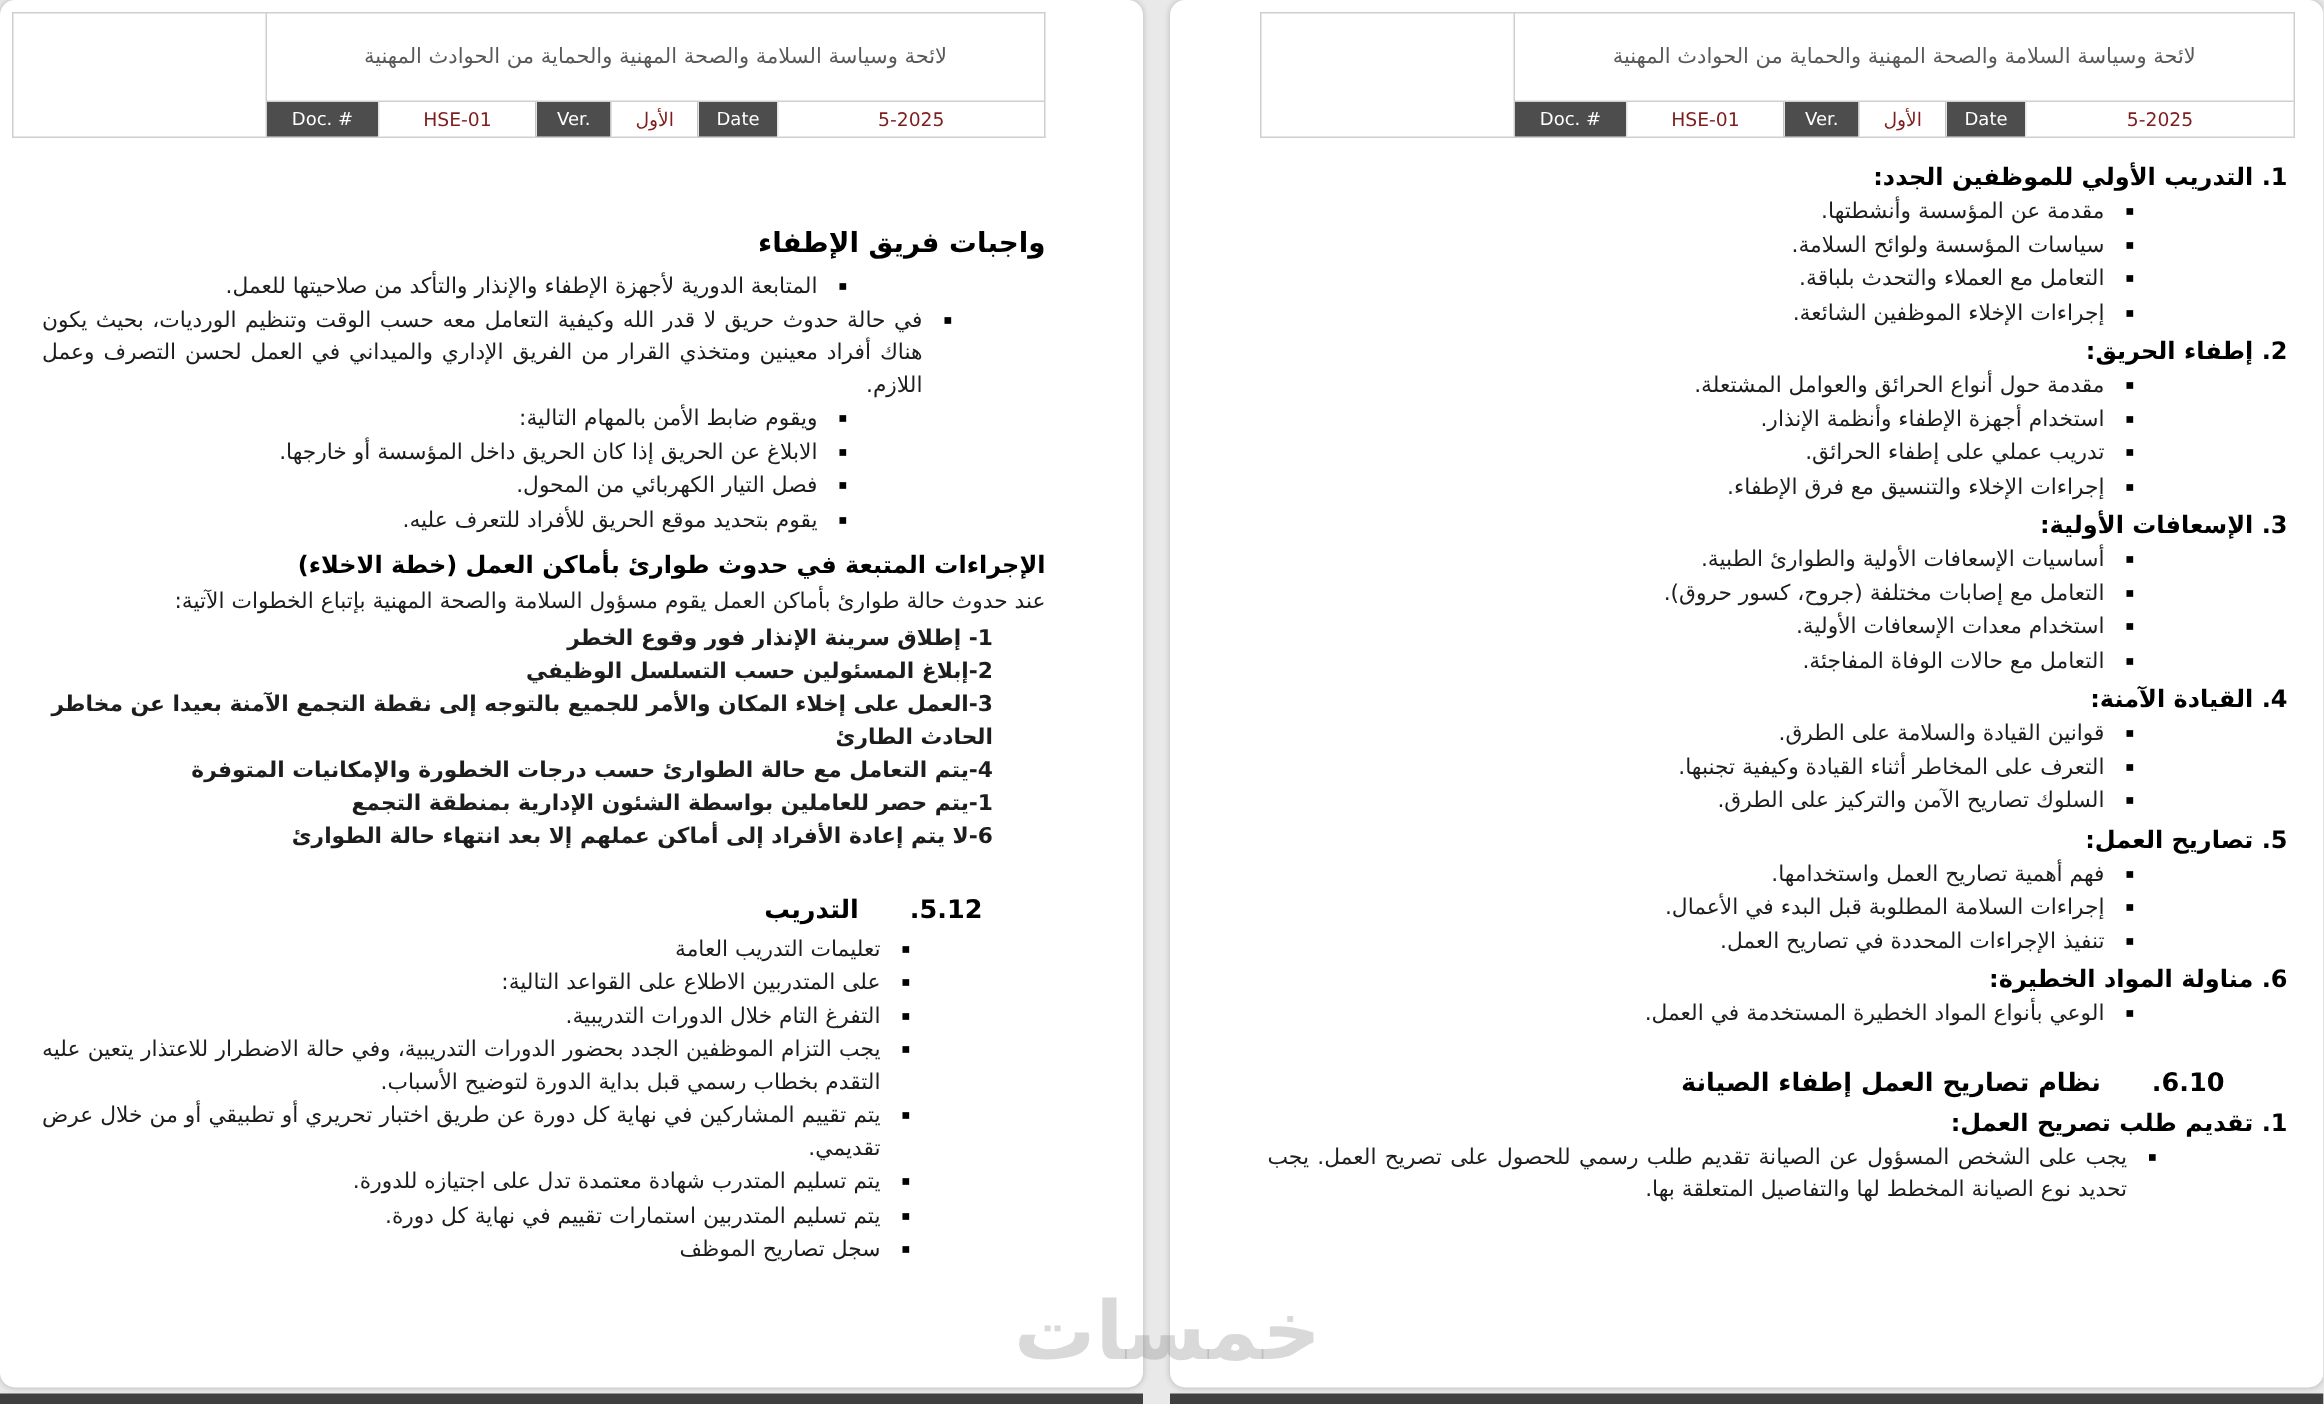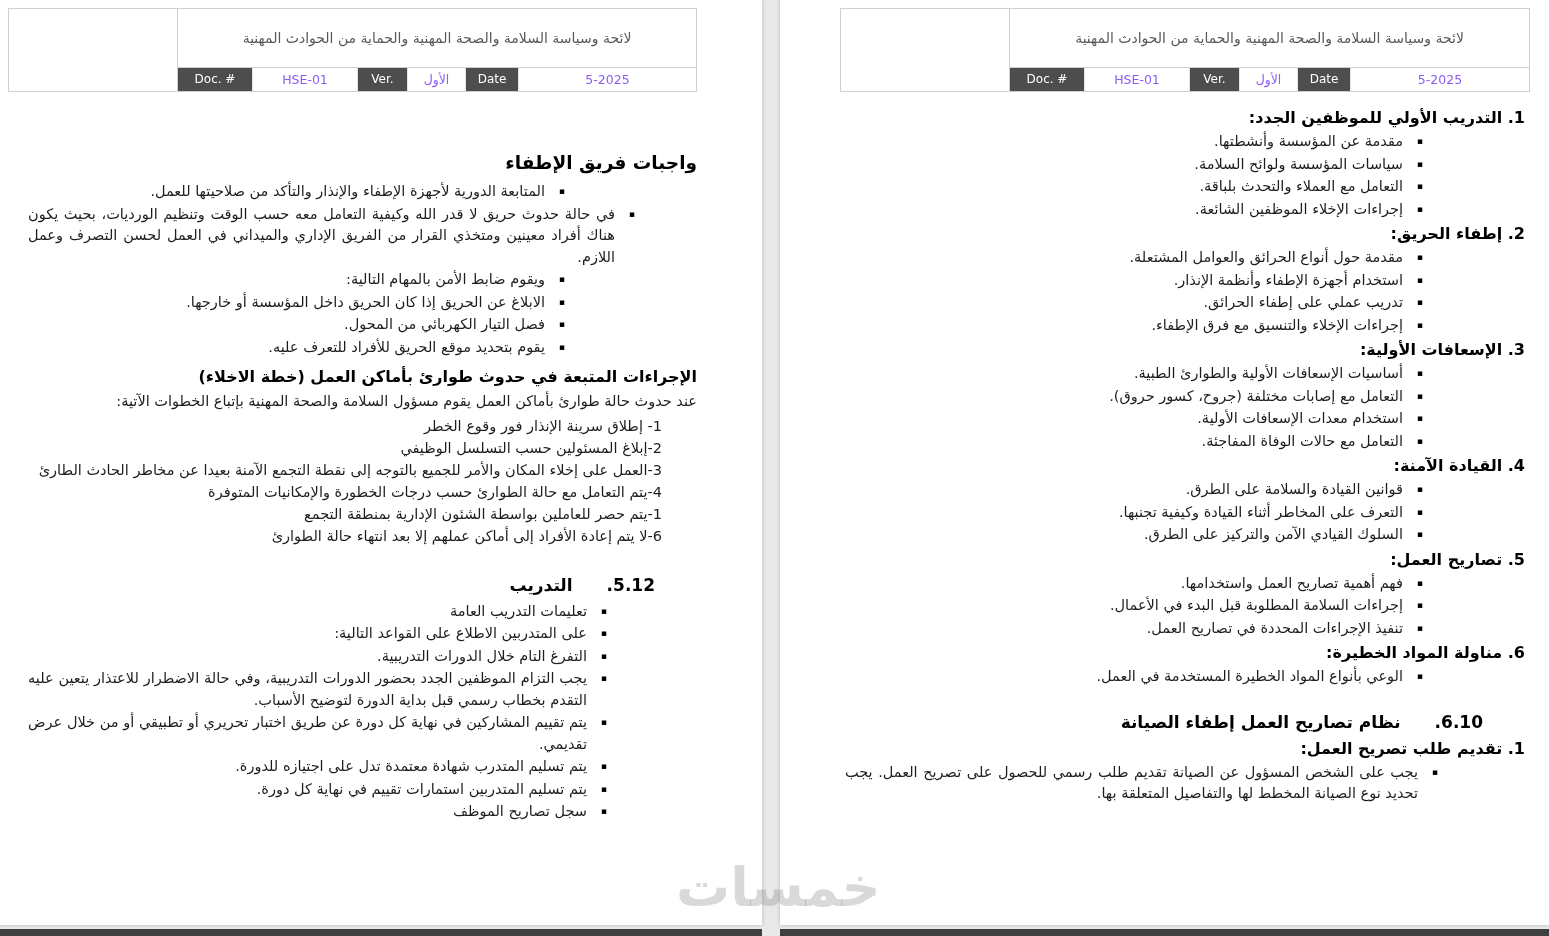--- a/index.html
+++ b/index.html
@@ -5,20 +5,21 @@
   * { margin:0; padding:0; box-sizing:border-box; }
   html,body { width:1549px; height:936px; overflow:hidden; }
   body {
     background:#e9e9e9;
     font-family:"DejaVu Sans", sans-serif;
     position:relative;
   }
   .page {
     position:absolute; top:0; height:925px; background:#fff;
     box-shadow:0 0 4px rgba(0,0,0,0.22);
+    border-radius:10px;
   }
   .page-left  { left:0;   width:762px; }
   .page-right { left:780px; width:769px; }
 
   
   .doc-header { position:absolute; top:8px; display:flex; }
   .page-left  .doc-header { left:8px;  width:689px; }
   .page-right .doc-header { left:60px; width:690px; }
   .logo-cell {
     width:170px; border:1px solid #cfcfcf; background:#fff; flex:none;
@@ -33,21 +34,21 @@
     border-bottom:1px solid #cfcfcf; padding:0 10px;
     direction:rtl;
   }
   .header-info { display:flex; direction:ltr; height:23px; }
   .header-info .cell {
     height:23px; line-height:23px; text-align:center; flex:none;
     border-left:1px solid #e3e3e3;
   }
   .header-info .cell:first-child { border-left:none; }
   .header-info .label { background:#4d4d4d; color:#fff; font-size:12px; }
-  .header-info .value { color:#8b5cf6; font-size:12.5px; }
+  .header-info .value { color:#7f1d1d; font-size:12.5px; }
   .w-doc-l { width:74px; }  .w-doc-v { width:105px; }
   .w-ver-l { width:50px; }  .w-ver-v { width:58px; }
   .w-date-l{ width:53px; }  .w-date-v{ flex:1 1 auto !important; }
 
   
   .page-body {
     position:absolute; top:104px; direction:rtl;
     color:#1d1d1d; font-size:14.5px;
   }
   .page-left  .page-body { right:65px; width:669px;margin-top:43px; }
@@ -72,21 +73,21 @@
   ul.blist { list-style:none; margin:1px 0 3px; }
   li.bitem {
     position:relative; padding-right:22px; text-align:justify;
     line-height:21.5px; margin-bottom:1px;
   }
   li.bitem .bullet {
     position:absolute; right:2px; top:0; font-size:9px; line-height:21.5px;
     color:#000;
   }
 
-  .numlines { margin:2px 0; }
+  .numlines { margin:2px 0;font-weight:bold; }
   .numline { text-align:right; padding-left:4px; padding-right:35px; line-height:22px; }
 
   
   .watermark {
     position:absolute; left:676px; top:856px; z-index:5;
     font-size:54px; font-weight:bold; color:rgba(130,130,130,0.30);
     direction:rtl; letter-spacing:2px; pointer-events:none;
   }
   .page-edge { position:absolute; top:929px; height:7px; background:#3f3f3f; }
   .edge-left  { left:0;   width:762px; }
@@ -183,21 +184,21 @@
         <ul class="blist" style="padding-right: 100px;">
           <li class="bitem"><span class="bullet">▪</span><span class="btext">أساسيات الإسعافات الأولية والطوارئ الطبية.</span></li>
           <li class="bitem"><span class="bullet">▪</span><span class="btext">التعامل مع إصابات مختلفة (جروح، كسور حروق).</span></li>
           <li class="bitem"><span class="bullet">▪</span><span class="btext">استخدام معدات الإسعافات الأولية.</span></li>
           <li class="bitem"><span class="bullet">▪</span><span class="btext">التعامل مع حالات الوفاة المفاجئة.</span></li>
         </ul>
         <div class="h-sec">4. القيادة الآمنة:</div>
         <ul class="blist" style="padding-right: 100px;">
           <li class="bitem"><span class="bullet">▪</span><span class="btext">قوانين القيادة والسلامة على الطرق.</span></li>
           <li class="bitem"><span class="bullet">▪</span><span class="btext">التعرف على المخاطر أثناء القيادة وكيفية تجنبها.</span></li>
-          <li class="bitem"><span class="bullet">▪</span><span class="btext">السلوك القيادي الآمن والتركيز على الطرق.</span></li>
+          <li class="bitem"><span class="bullet">▪</span><span class="btext">السلوك تصاريح الآمن والتركيز على الطرق.</span></li>
         </ul>
         <div class="h-sec">5. تصاريح العمل:</div>
         <ul class="blist" style="padding-right: 100px;">
           <li class="bitem"><span class="bullet">▪</span><span class="btext">فهم أهمية تصاريح العمل واستخدامها.</span></li>
           <li class="bitem"><span class="bullet">▪</span><span class="btext">إجراءات السلامة المطلوبة قبل البدء في الأعمال.</span></li>
           <li class="bitem"><span class="bullet">▪</span><span class="btext">تنفيذ الإجراءات المحددة في تصاريح العمل.</span></li>
         </ul>
         <div class="h-sec">6. مناولة المواد الخطيرة:</div>
         <ul class="blist" style="padding-right: 100px;">
           <li class="bitem"><span class="bullet">▪</span><span class="btext">الوعي بأنواع المواد الخطيرة المستخدمة في العمل.</span></li>

